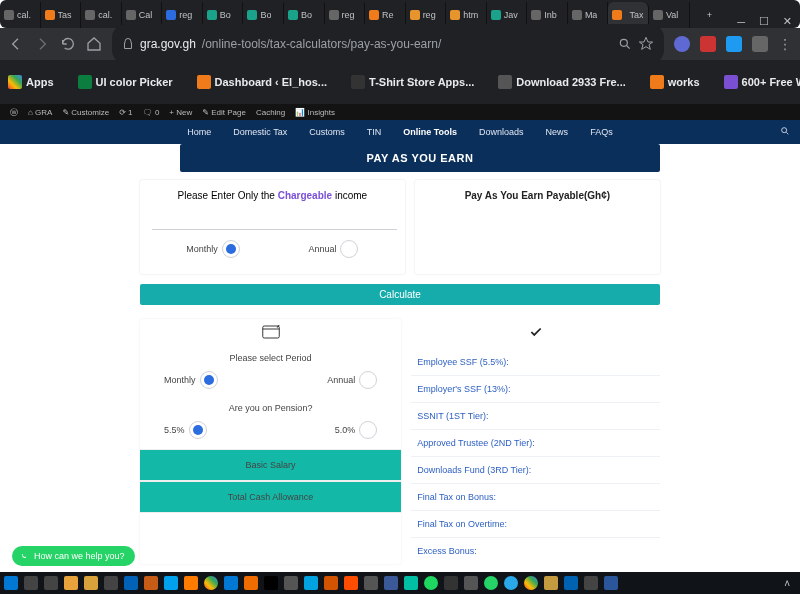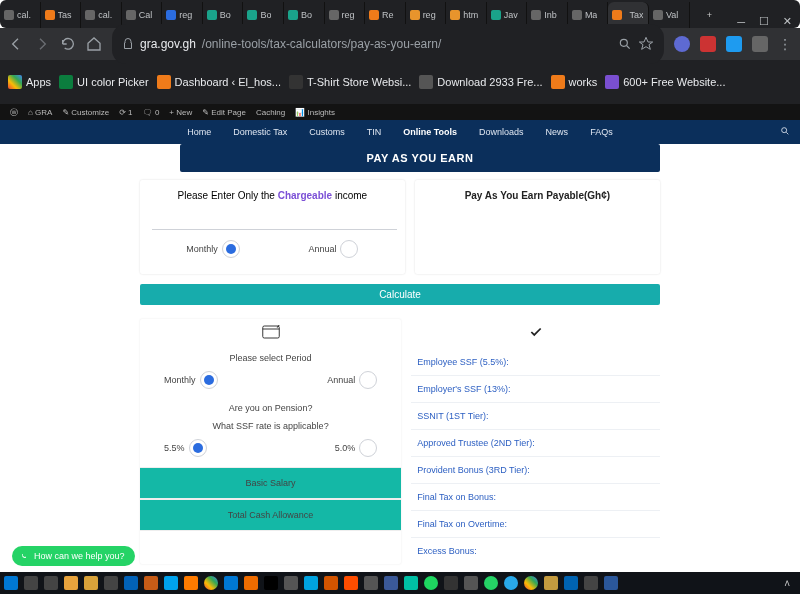--- a/index.html
+++ b/index.html
@@ -31,21 +31,21 @@
   .addr-ico{width:16px;height:16px;fill:#9aa0a6;}
   .addr-ico.star{fill:#9aa0a6;}
   .url-field{flex:1;background:#202124;border-radius:14px;height:40px;display:flex;align-items:center;padding:0 10px;gap:6px;color:var(--url-grey);font-size:12px;}
   .url-field .host{color:#e8eaed;}
   .ext-ico{width:16px;height:16px;border-radius:3px;background:#555;}
   .ext-ico.b1{background:#5e6ad2;border-radius:50%;}
   .ext-ico.b2{background:#c33;}
   .ext-ico.b3{background:#1e9bf0;}
   .ext-ico.b4{background:#666;}
 
-  .bm-bar{height:44px;background:var(--chrome-dark);display:flex;align-items:center;gap:8px;padding:0 8px;font-size:11px;color:var(--chrome-text);overflow:hidden;white-space:nowrap;}
+  .bm-bar{height:44px;background:var(--chrome-dark);display:flex;align-items:center;gap:24px;padding:0 8px;font-size:11px;color:var(--chrome-text);overflow:hidden;white-space:nowrap;font-weight:bold;}
   .bm{display:flex;align-items:center;gap:4px;}
   .bm-ico{width:14px;height:14px;border-radius:2px;background:#666;}
   .bm-ico.or{background:#ef7b1a;}
   .bm-ico.gr{background:#333;}
   .bm-ico.pu{background:#7a4fd1;}
 
   .wp-bar{height:16px;background:#131313;font-size:8px;color:#bbb;display:flex;align-items:center;gap:10px;padding:0 10px;}
 
   
   .site-nav{height:24px;background:var(--page-navy);display:flex;align-items:center;justify-content:center;gap:22px;font-size:9px;color:#dfe6f1;position:relative;}
@@ -223,21 +223,21 @@
   <div class="bm">
         <div class="bm-ico" style="background:#0b7d3e"></div>
         <span>UI color Picker</span>
       </div>
   <div class="bm">
         <div class="bm-ico or"></div>
         <span>Dashboard ‹ El_hos...</span>
       </div>
   <div class="bm">
         <div class="bm-ico gr"></div>
-        <span>T-Shirt Store Websi...</span>
+        <span>T-Shirt Store Apps...</span>
       </div>
   <div class="bm">
         <div class="bm-ico" style="background:#555"></div>
         <span>Download 2933 Fre...</span>
       </div>
   <div class="bm">
         <div class="bm-ico or"></div>
         <span>works</span>
       </div>
   <div class="bm">
@@ -318,21 +318,20 @@
                 <span class="rdot sel"></span>
               </div>
           <div class="radio">
                 <span>Annual</span>
                 <span class="rdot"></span>
               </div>
         </div>
 
         <div class="sub">Are you on Pension?</div>
 
-        <div class="sub">What SSF rate is applicable?</div>
         <div class="rrow">
           <div class="radio">
                 <span>5.5%</span>
                 <span class="rdot sel"></span>
               </div>
           <div class="radio">
                 <span>5.0%</span>
                 <span class="rdot"></span>
               </div>
         </div>
@@ -345,21 +344,21 @@
       <div class="colR">
         <div class="head-icon">
           <svg viewBox="0 0 24 24">
                 <path d="M4 12l5 5L20 6" fill="none" stroke="#222" stroke-width="3"></path>
               </svg>
         </div>
         <div class="item">Employee SSF (5.5%):</div>
         <div class="item">Employer's SSF (13%):</div>
         <div class="item">SSNIT (1ST Tier):</div>
         <div class="item">Approved Trustee (2ND Tier):</div>
-        <div class="item">Provident Bonus (3RD Tier):</div>
+        <div class="item">Downloads Fund (3RD Tier):</div>
         <div class="item">Final Tax on Bonus:</div>
         <div class="item">Final Tax on Overtime:</div>
         <div class="item">Excess Bonus:</div>
       </div>
     </div>
   </div>
 </div>
 
 <div class="help">
   <svg viewBox="0 0 24 24">

